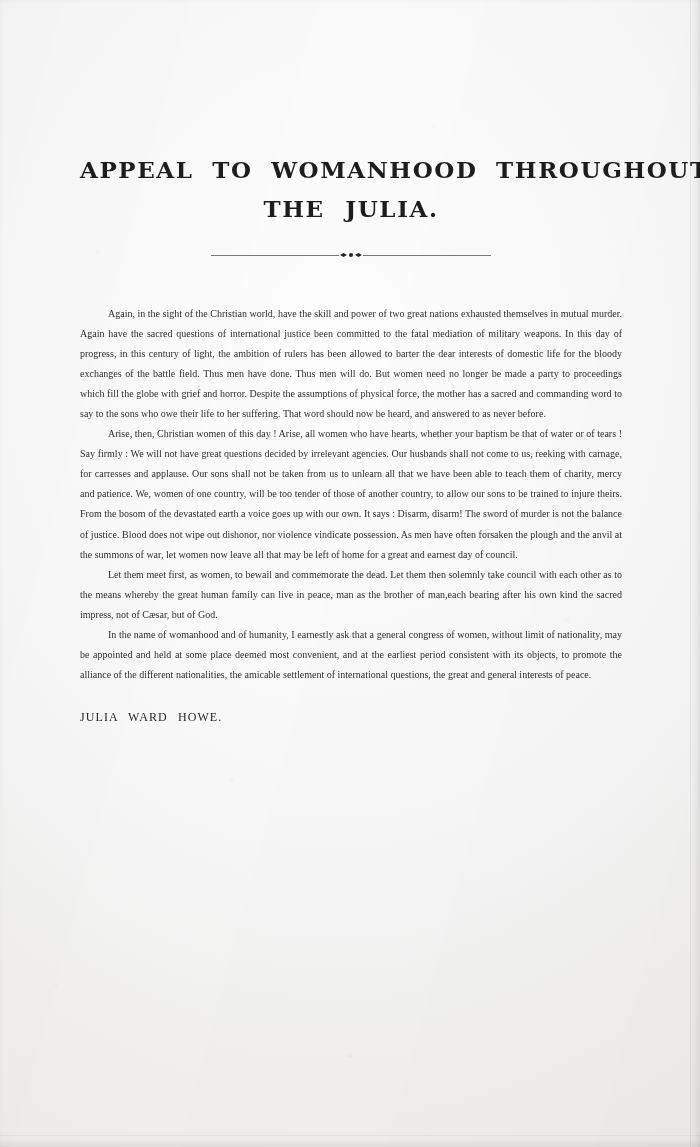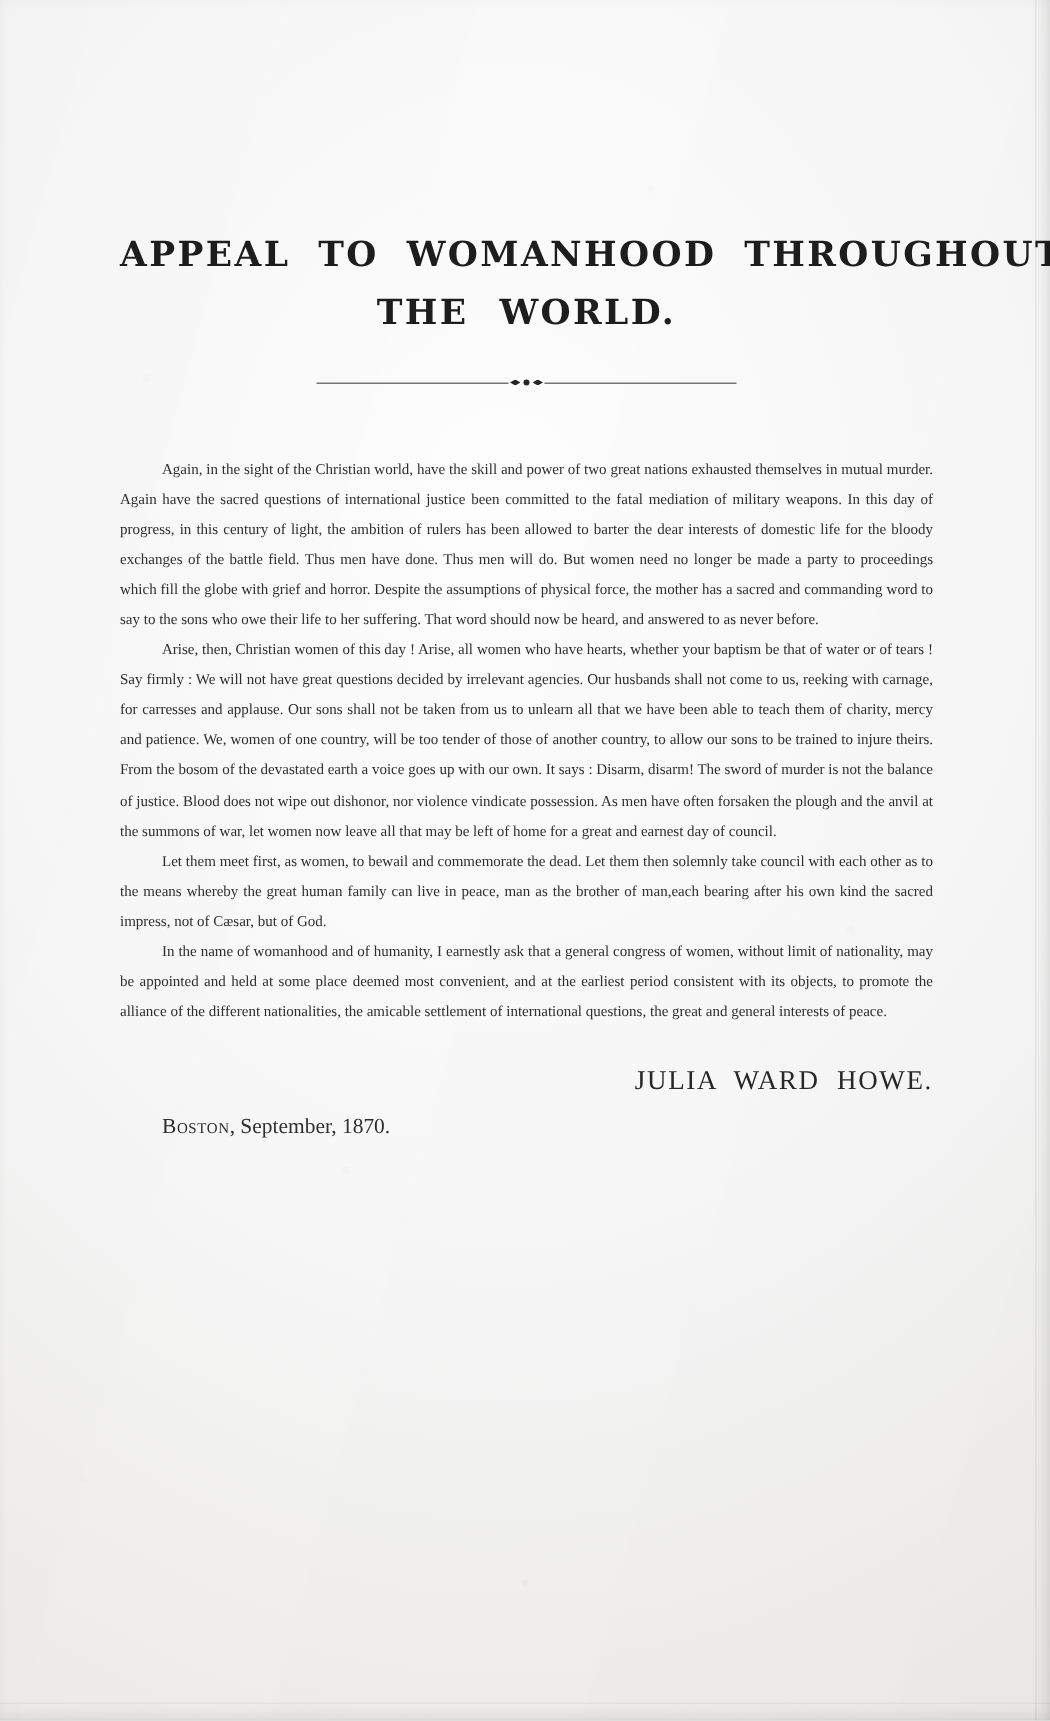--- a/index.html
+++ b/index.html
@@ -136,22 +136,21 @@
     color: #2e2e2e;
   }
   .body p {
     margin: 0;
     text-indent: 28px;
   }
 
   
   .signature {
     margin-top: 25px;
-    text-align: right;
-    font-size: 18px;
+    font-size: 12px;
     letter-spacing: 1.1px;
     word-spacing: 6px;
     color: #272727;
   }
   .dateline {
     margin-top: 12px;
     margin-left: 28px;
     font-size: 14.3px;
     color: #2e2e2e;
   }
@@ -162,21 +161,21 @@
 </style>
 </head>
 <body>
 
 <div class="page">
 
   <div class="content">
 
     <div class="title-block">
       <div class="title-line">APPEAL  TO  WOMANHOOD  THROUGHOUT</div>
-      <div class="title-line second">THE  WORLD.</div>
+      <div class="title-line second">THE  JULIA.</div>
     </div>
 
     <div class="ornament">
       <div class="bar"></div>
       <div class="dots">
         <div class="lozenge"></div>
         <div class="dot"></div>
         <div class="lozenge"></div>
       </div>
       <div class="bar"></div>
@@ -184,23 +183,20 @@
 
     <div class="body">
       <p>Again, in the sight of the Christian world, have the skill and power of two great nations exhausted themselves in mutual murder.   Again have the sacred questions of international justice been committed to the fatal mediation of military weapons.   In this day of progress, in this century of light, the ambition of rulers has been allowed to barter the dear interests of domestic life for the bloody exchanges of the battle field.   Thus men have done.   Thus men will do.   But women need no longer be made a party to proceedings which fill the globe with grief and horror.   Despite the assumptions of physical force, the mother has a sacred and commanding word to say to the sons who owe their life to her suffering.   That word should now be heard, and answered to as never before.</p>
       <p>Arise, then, Christian women of this day !   Arise, all women who have hearts, whether your baptism be that of water or of tears !  Say firmly :  We will not have great questions decided by irrelevant agencies.   Our husbands shall not come to us, reeking with carnage, for carresses and applause.   Our sons shall not be taken from us to unlearn all that we have been able to teach them of charity, mercy and patience.   We, women of one country, will be too tender of those of another country, to allow our sons to be trained to injure theirs.   From the bosom of the devastated earth a voice goes up with our own.   It says : Disarm, disarm! The sword of murder is not the balance of justice.   Blood does not wipe out dishonor, nor violence vindicate possession.   As men have often forsaken the plough and the anvil at the summons of war, let women now leave all that may be left of home for a great and earnest day of council.</p>
       <p>Let them meet first, as women, to bewail and commemorate the dead.   Let them then solemnly take council with each other as to the means whereby the great human family can live in peace, man as the brother of man,each bearing after his own kind the sacred impress, not of Cæsar, but of God.</p>
       <p>In the name of womanhood and of humanity, I earnestly ask that a general congress of women, without limit of nationality, may be appointed and held at some place deemed most convenient, and at the earliest period consistent with its objects, to promote the alliance of the different nationalities, the amicable settlement of international questions, the great and general interests of peace.</p>
     </div>
 
     <div class="signature">JULIA  WARD  HOWE.</div>
 
-    <div class="dateline">
-      <span class="city">Boston</span><span>, September, 1870.</span>
-    </div>
 
   </div>
 
   <div class="grain"></div>
   <div class="page-edge"></div>
   <div class="edge-line-right"></div>
   <div class="edge-line-bottom"></div>
 
 </div>
 

